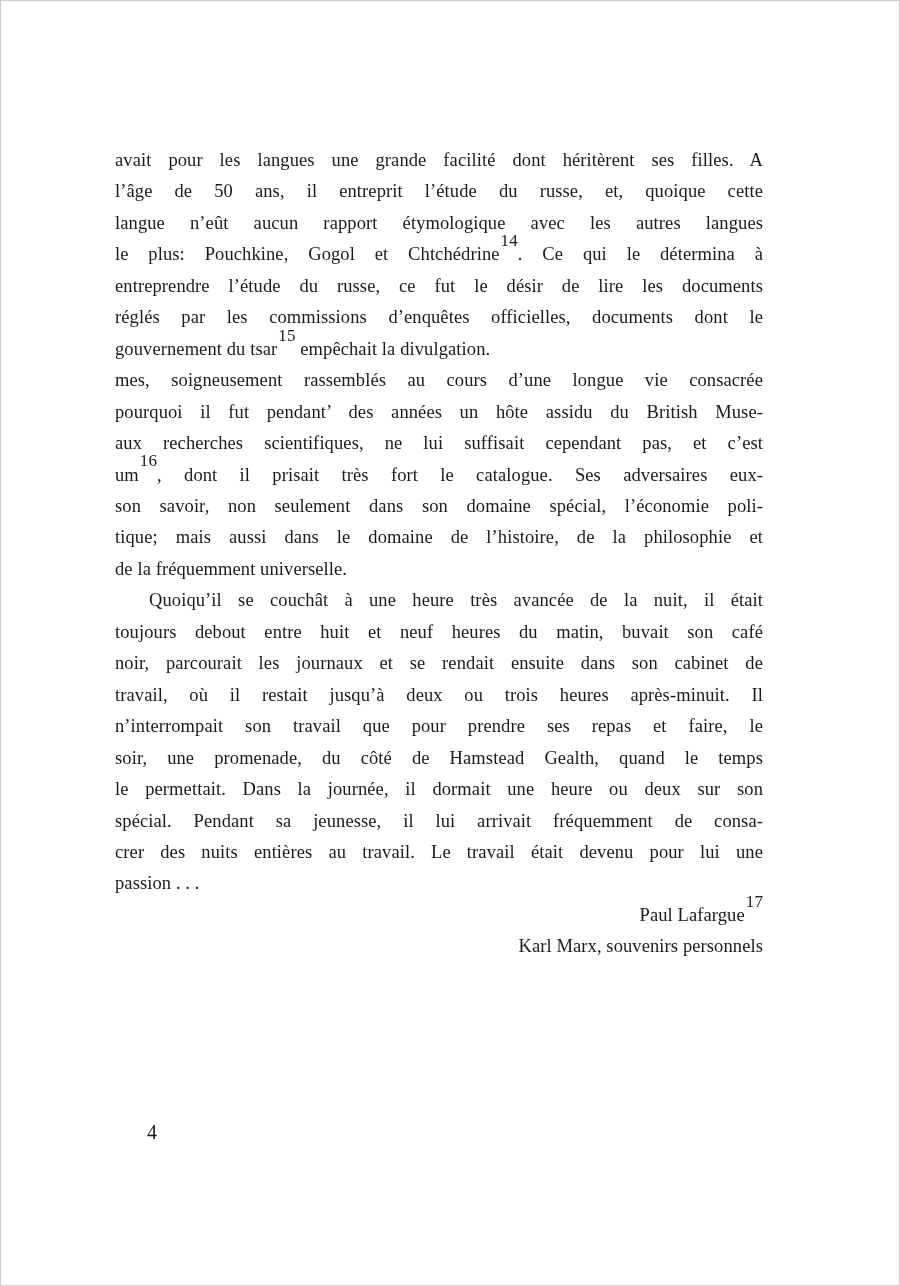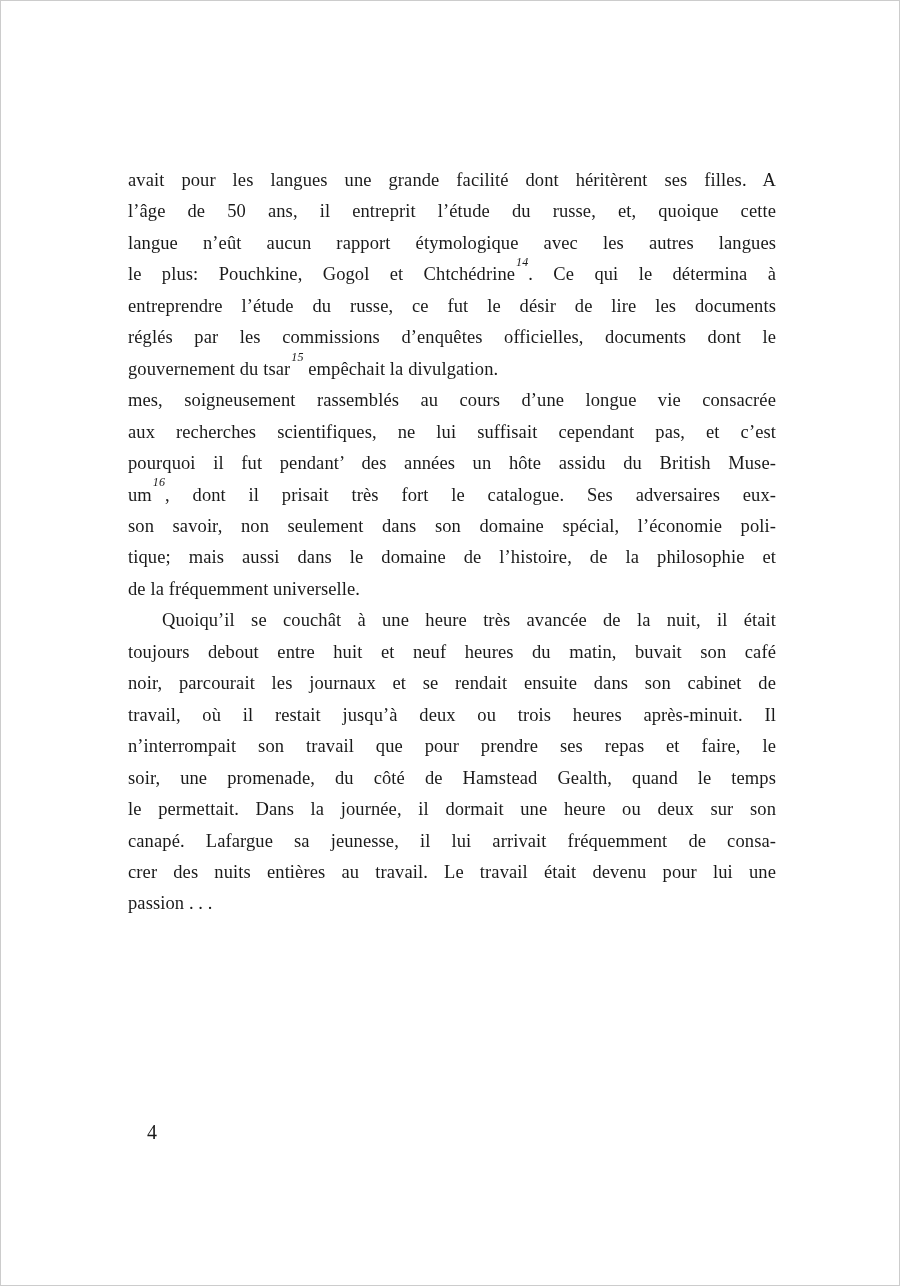--- a/index.html
+++ b/index.html
@@ -13,52 +13,50 @@
     height: 1286px;
     background: #ffffff;
     border: 1px solid #cccccc;
     box-sizing: border-box;
     overflow: hidden;
     font-family: "Liberation Serif", "DejaVu Serif", serif;
     color: #1a1a1a;
   }
   .text-block {
     position: absolute;
-    left: 127px;
+    left: 114px;
     top: 144px;
     width: 648px;
     font-size: 18.5px;
     line-height: 31.45px;
     letter-spacing: 0.1px;
-    margin-top: 20px;
   }
   .para { margin: 0; }
   .line {
     text-align: justify;
     text-align-last: justify;
     white-space: normal;
   }
   .line.last {
     text-align: right;
     text-align-last: left;
   }
   .line.indent {
     text-indent: 34px;
   }
   .attrib-line {
     text-align: right;
     text-align-last: right;
   }
   sup.fn {
-    font-size: 12px;
+    font-size: 17px;
     line-height: 0;
     position: relative;
     top: -7px;
     margin-left: 1px;
-    font-style: italic;
   }
   .page-number {
     position: absolute;
     left: 146px;
     top: 1118px;
     font-size: 20px;
     line-height: 26px;
   }
 </style>
 </head>
@@ -70,34 +68,38 @@
         <div class="line"><span>avait pour les langues une grande facilité dont héritèrent ses filles. A</span></div>
         <div class="line"><span>l’âge de 50 ans, il entreprit l’étude du russe, et, quoique cette</span></div>
         <div class="line"><span>langue n’eût aucun rapport étymologique avec les autres langues</span></div>
         <div class="line"><span>le plus: Pouchkine, Gogol et Chtchédrine</span><sup class="fn">14</sup><span>. Ce qui le détermina à</span></div>
         <div class="line"><span>entreprendre l’étude du russe, ce fut le désir de lire les documents</span></div>
         <div class="line"><span>réglés par les commissions d’enquêtes officielles, documents dont le</span></div>
         <div class="line last"><span>gouvernement du tsar</span><sup class="fn">15</sup><span> empêchait la divulgation.</span></div>
       </div>
       <div class="para">
         <div class="line"><span>mes, soigneusement rassemblés au cours d’une longue vie consacrée</span></div>
+        <div class="line"><span>pourquoi il fut pendant’ des années un hôte assidu du British Muse-</span></div>
         <div class="line"><span>aux recherches scientifiques, ne lui suffisait cependant pas, et c’est</span></div>
-        <div class="line"><span>pourquoi il fut pendant’ des années un hôte assidu du British Muse-</span></div>
         <div class="line"><span>um</span><sup class="fn">16</sup><span>, dont il prisait très fort le catalogue. Ses adversaires eux-</span></div>
         <div class="line"><span>son savoir, non seulement dans son domaine spécial, l’économie poli-</span></div>
         <div class="line"><span>tique; mais aussi dans le domaine de l’histoire, de la philosophie et</span></div>
         <div class="line last"><span>de la fréquemment universelle.</span></div>
       </div>
       <div class="para">
         <div class="line indent"><span>Quoiqu’il se couchât à une heure très avancée de la nuit, il était</span></div>
         <div class="line"><span>toujours debout entre huit et neuf heures du matin, buvait son café</span></div>
         <div class="line"><span>noir, parcourait les journaux et se rendait ensuite dans son cabinet de</span></div>
         <div class="line"><span>travail, où il restait jusqu’à deux ou trois heures après-minuit. Il</span></div>
         <div class="line"><span>n’interrompait son travail que pour prendre ses repas et faire, le</span></div>
         <div class="line"><span>soir, une promenade, du côté de Hamstead Gealth, quand le temps</span></div>
         <div class="line"><span>le permettait. Dans la journée, il dormait une heure ou deux sur son</span></div>
-        <div class="line"><span>canapé. Lafargue sa jeunesse, il lui arrivait fréquemment de consa-</span></div>
+        <div class="line"><span>spécial. Pendant sa jeunesse, il lui arrivait fréquemment de consa-</span></div>
         <div class="line"><span>crer des nuits entières au travail. Le travail était devenu pour lui une</span></div>
         <div class="line last"><span>passion . . .</span></div>
+      </div>
+      <div class="para">
+        <div class="attrib-line"><span>Paul Lafargue</span><sup class="fn">17</sup></div>
+        <div class="attrib-line"><span>Karl Marx, souvenirs personnels</span></div>
       </div>
     </div>
   <div class="page-number">4</div>
 </div>
 
 </body></html>

